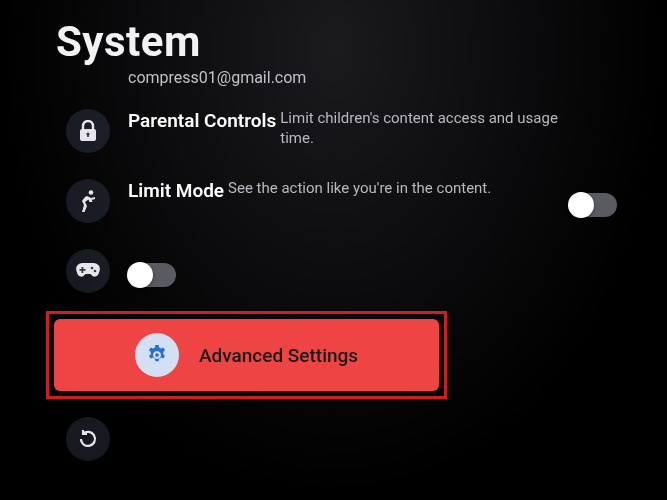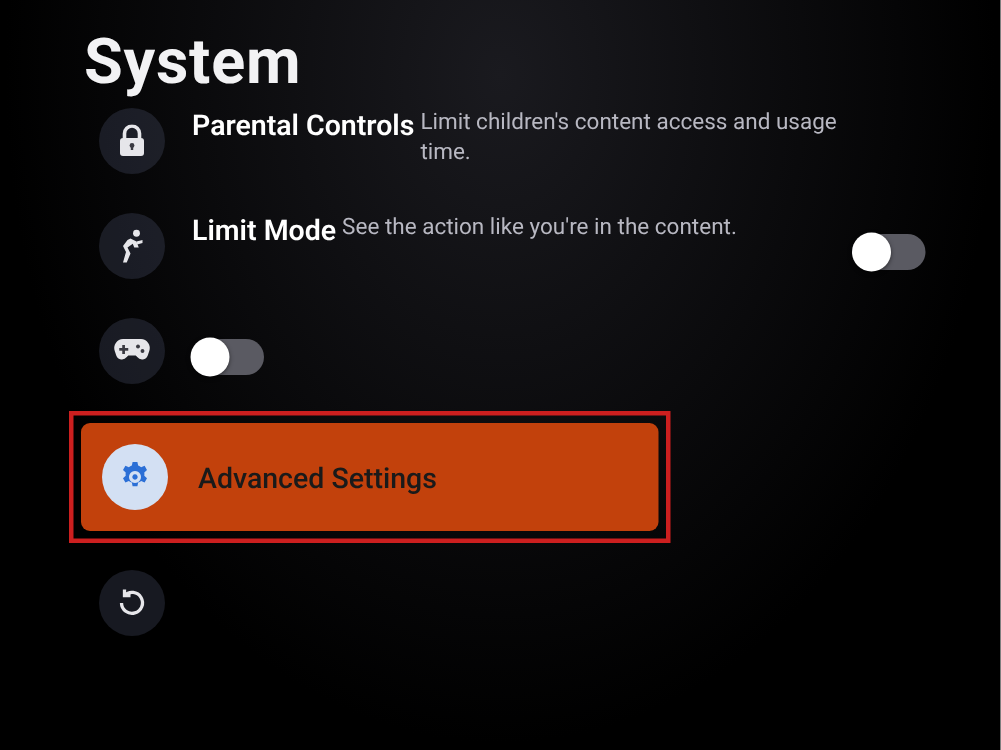--- a/index.html
+++ b/index.html
@@ -91,27 +91,28 @@
     margin-left: -10px;
     margin-right: 210px;
   }
   .selected-highlight {
     position: absolute;
     inset: 0;
     border: 3px solid #cc1f1f;
     pointer-events: none;
   }
   .selected-row {
-    background: #c2410c;
+    background: #ef4444;
     border-radius: 6px;
     margin: 8px;
     padding: 14px 14px;
     display: flex;
     align-items: center;
     gap: 20px;
+    justify-content: center;
   }
   .selected-row .icon-wrap {
     width: 44px;
     height: 44px;
     border-radius: 50%;
     background: #d3e0f3;
     display: flex;
     align-items: center;
     justify-content: center;
   }
@@ -123,20 +124,23 @@
   .restart-row { margin-top: 4px; }
   .icon-svg { display: block; }
 </style>
 </head>
 <body>
 
 <div class="header-title">System</div>
 
 <div class="list">
 
+  <div class="email-row">
+    <div class="sub">compress01@gmail.com</div>
+  </div>
 
   <div class="row">
     <div class="icon-wrap">
       <svg class="icon-svg" width="20" height="22" viewBox="0 0 20 22" fill="none">
         <rect x="2" y="9" width="16" height="12" rx="2" fill="#e6e6ea"></rect>
         <path d="M5 9 V6 a5 5 0 0 1 10 0 V9" stroke="#e6e6ea" stroke-width="2.4" fill="none"></path>
         <circle cx="10" cy="14" r="1.6" fill="#3a3a42"></circle>
         <rect x="9.2" y="14" width="1.6" height="3" fill="#3a3a42"></rect>
       </svg>
     </div>

